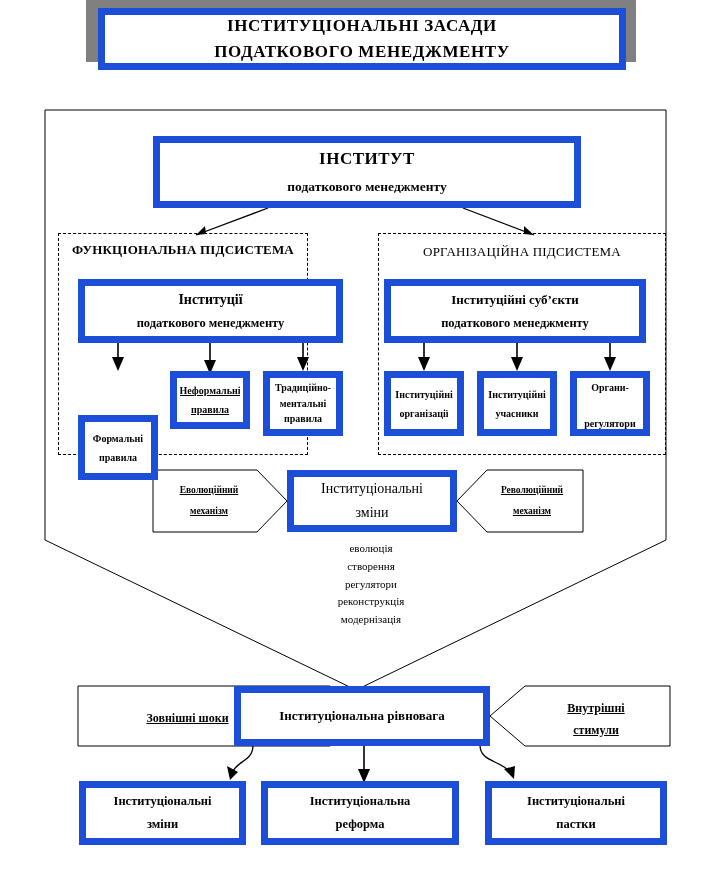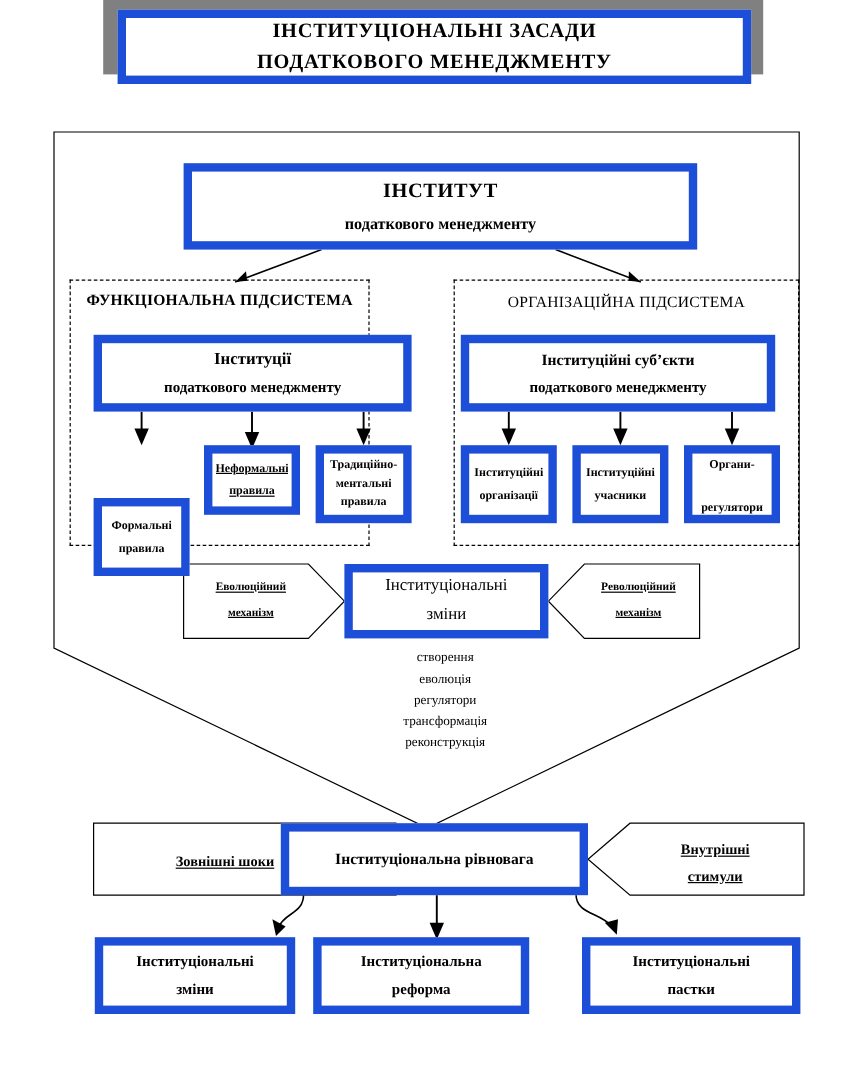--- a/index.html
+++ b/index.html
@@ -160,46 +160,46 @@
   <span class="ln mid-t">Інституціональні</span>
   <span class="ln mid-t" style="margin-top:8px;">зміни</span>
 </div>
 
 <div class="abs" style="left:480px;top:479px;width:104px;text-align:center;">
   <span class="ln mech">Революційний</span><br>
   <span class="ln mech">механізм</span>
 </div>
 
 <div class="listwrap" style="left:281px;top:540px;width:180px;">
+  <div>еволюція</div>
   <div>створення</div>
-  <div>еволюція</div>
   <div>регулятори</div>
-  <div>трансформація</div>
   <div>реконструкція</div>
+  <div>модернізація</div>
 </div>
 
 <div class="abs" style="left:80px;top:708px;width:215px;text-align:center;">
   <span class="ln sh-t">Зовнішні шоки</span>
 </div>
 
 <div class="box" style="left:234px;top:686px;width:256px;height:60px;">
   <span class="ln eq-t">Інституціональна рівновага</span>
 </div>
 
 <div class="abs" style="left:527px;top:698px;width:138px;text-align:center;">
   <span class="ln sh-t">Внутрішні</span><br>
   <span class="ln sh-t">стимули</span>
 </div>
 
 <div class="box" style="left:79px;top:781px;width:167px;height:64px;">
   <span class="ln bot-t">Інституціональні</span>
   <span class="ln bot-t">зміни</span>
 </div>
 
-<div class="box" style="left:261px;top:781px;width:180px;height:64px;">
+<div class="box" style="left:261px;top:781px;width:198px;height:64px;">
   <span class="ln bot-t">Інституціональна</span>
   <span class="ln bot-t">реформа</span>
 </div>
 
 <div class="box" style="left:485px;top:781px;width:182px;height:64px;">
   <span class="ln bot-t">Інституціональні</span>
   <span class="ln bot-t">пастки</span>
 </div>
 
 </body></html>

